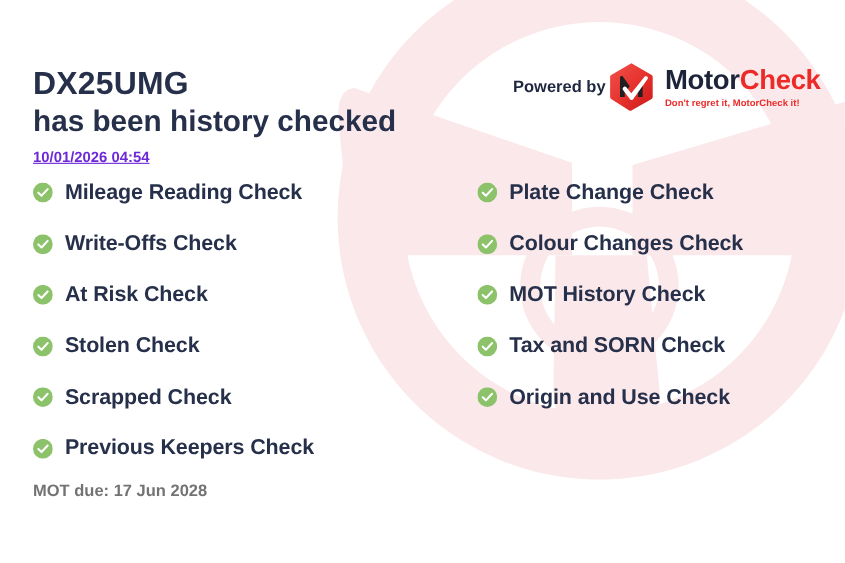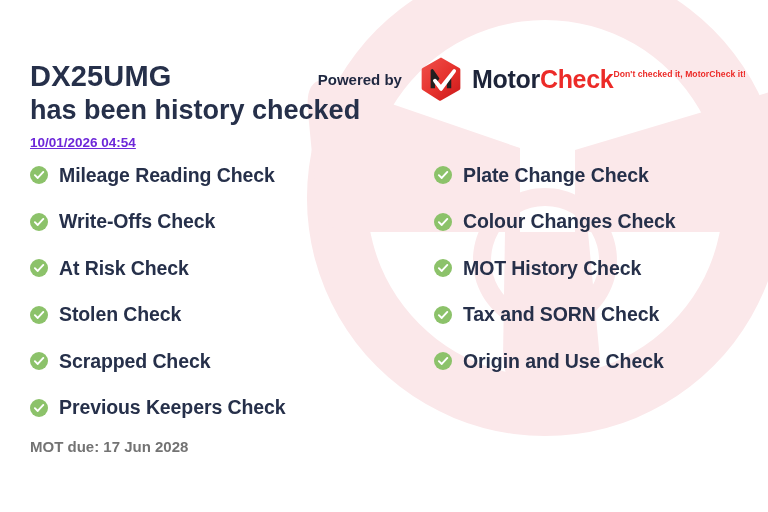--- a/index.html
+++ b/index.html
@@ -67,41 +67,41 @@
     text-decoration: underline;
   }
 
   
   .powered {
     position: absolute;
     right: 22px;
     top: 44px;
     display: flex;
     align-items: center;
-    gap: 16px;
+    gap: 0;
   }
   .powered-label {
     font-size: 15px;
     font-weight: 700;
     color: #1f2740;
     white-space: nowrap;
   }
   .logo {
     display: flex;
     align-items: center;
     gap: 8px;
   }
   .logo-mark {
     width: 46px;
     height: 46px;
     flex: 0 0 46px;
   }
   .logo-text {
     display: flex;
-    flex-direction: row;
+    flex-direction: column;
     justify-content: center;
     line-height: 1;
   }
   .logo-word {
     font-size: 25px;
     font-weight: 700;
     letter-spacing: -0.3px;
     white-space: nowrap;
   }
   .logo-word .w-motor { color: #1d2439; }
@@ -212,21 +212,21 @@
           <path d="M13.2 33.6 L13.2 15.2 a1.6 1.6 0 0 1 2.9 -0.9 L22.4 23.4 L20.1 26.8 L17.7 23.4 L17.7 33.6 Z" fill="#231f20"></path>
           <path d="M30.2 33.6 L30.2 23.0 L34.7 17.4 L34.7 33.6 Z" fill="#231f20"></path>
 
           <path d="M19.2 24.4 L23.9 30.0 L36.4 14.3 a1.9 1.9 0 0 1 3.0 2.3 L25.6 35.6 a1.9 1.9 0 0 1 -2.9 0.1 L16.2 27.1 a1.9 1.9 0 0 1 3.0 -2.7 Z" fill="#ffffff"></path>
         </svg>
 
         <div class="logo-text">
           <div class="logo-word">
             <span class="w-motor">Motor</span><span class="w-check">Check</span>
           </div>
-          <div class="logo-tagline">Don't checked it, MotorCheck it!</div>
+          <div class="logo-tagline">Don't regret it, MotorCheck it!</div>
         </div>
       </div>
     </div>
   </div>
 
   <div class="checks">
 
     <div class="check-col left">
       <div class="check-item">
         <svg class="check-icon" viewBox="0 0 20 20" xmlns="http://www.w3.org/2000/svg" aria-hidden="true">

